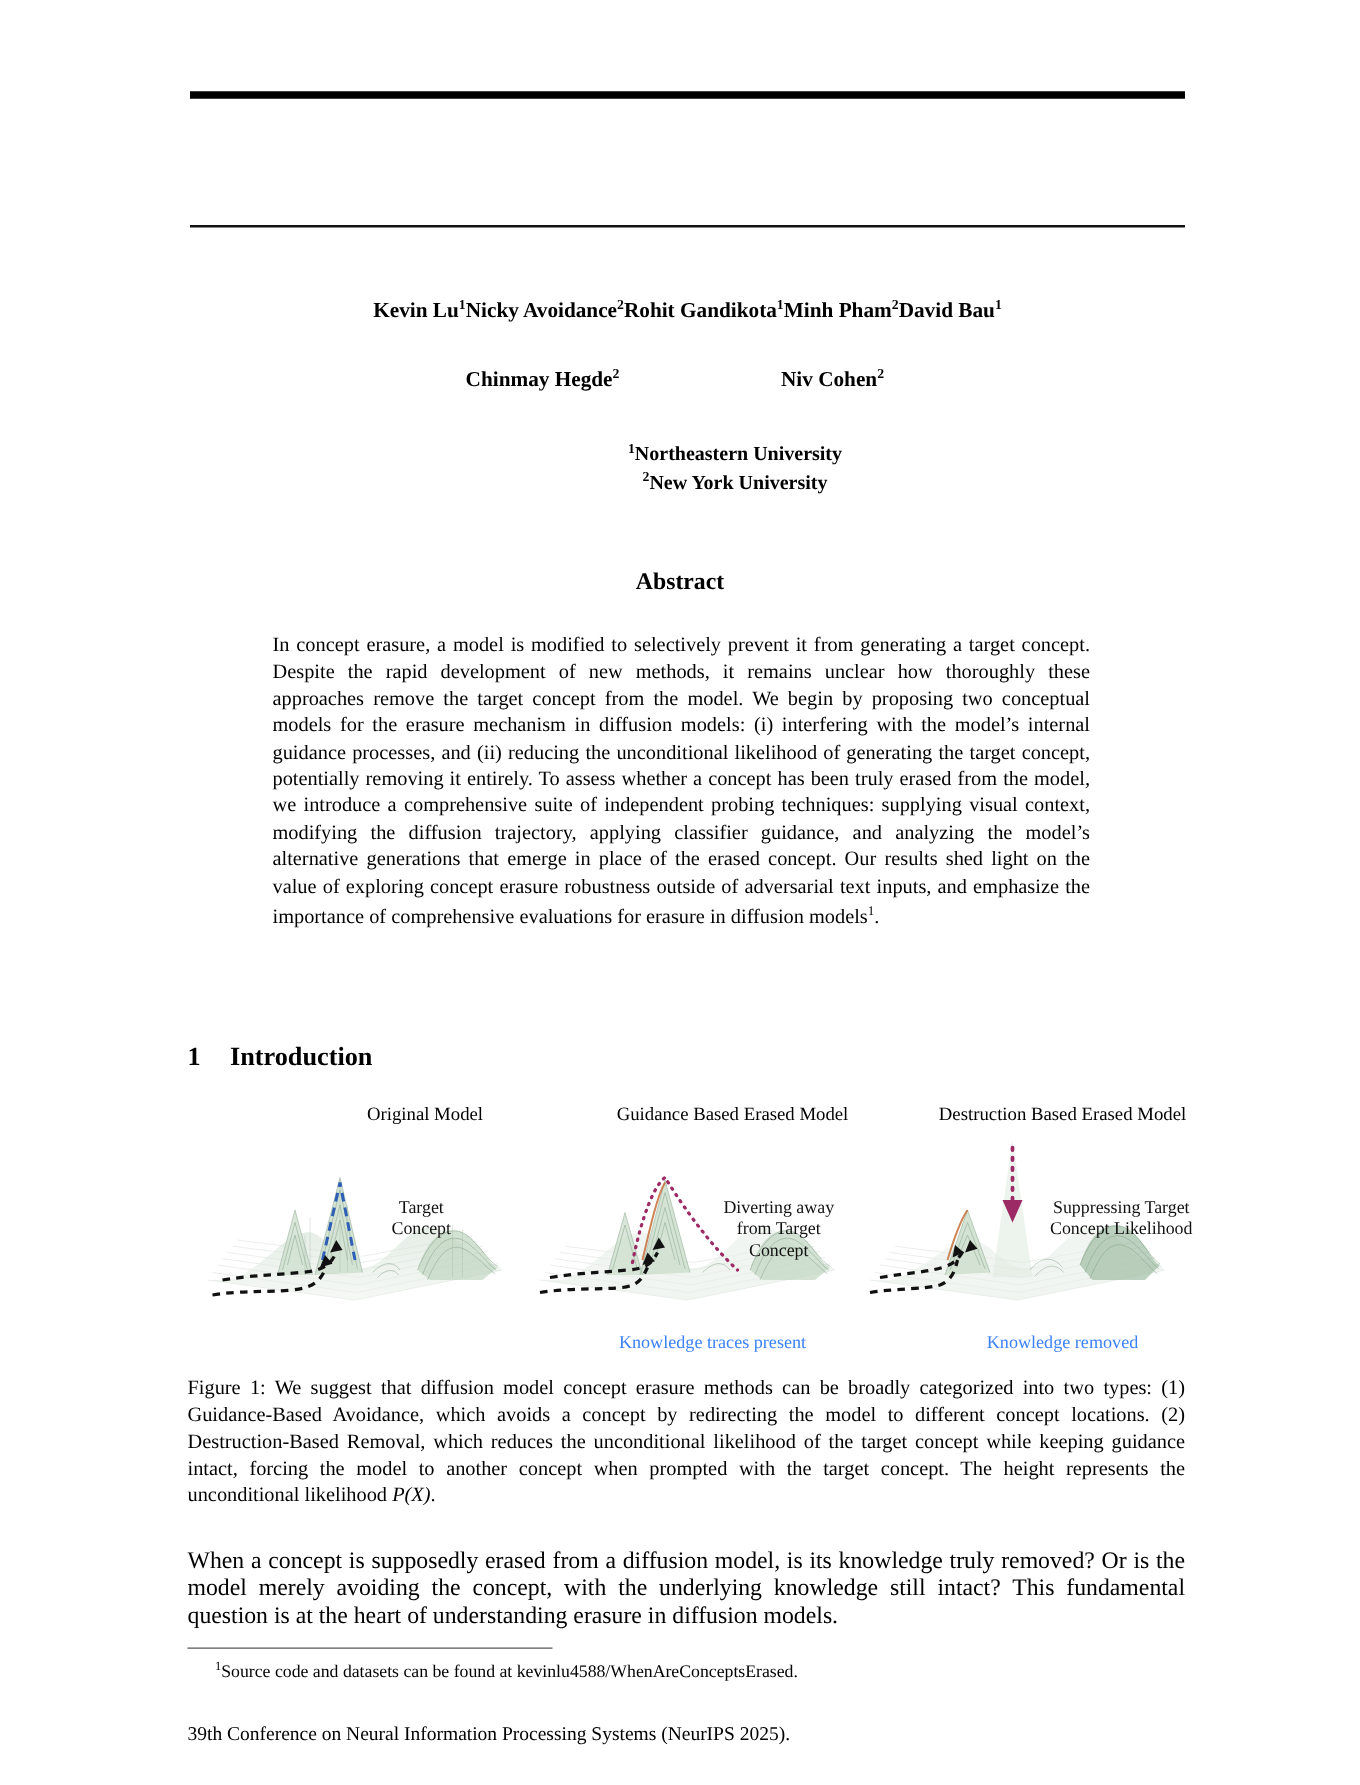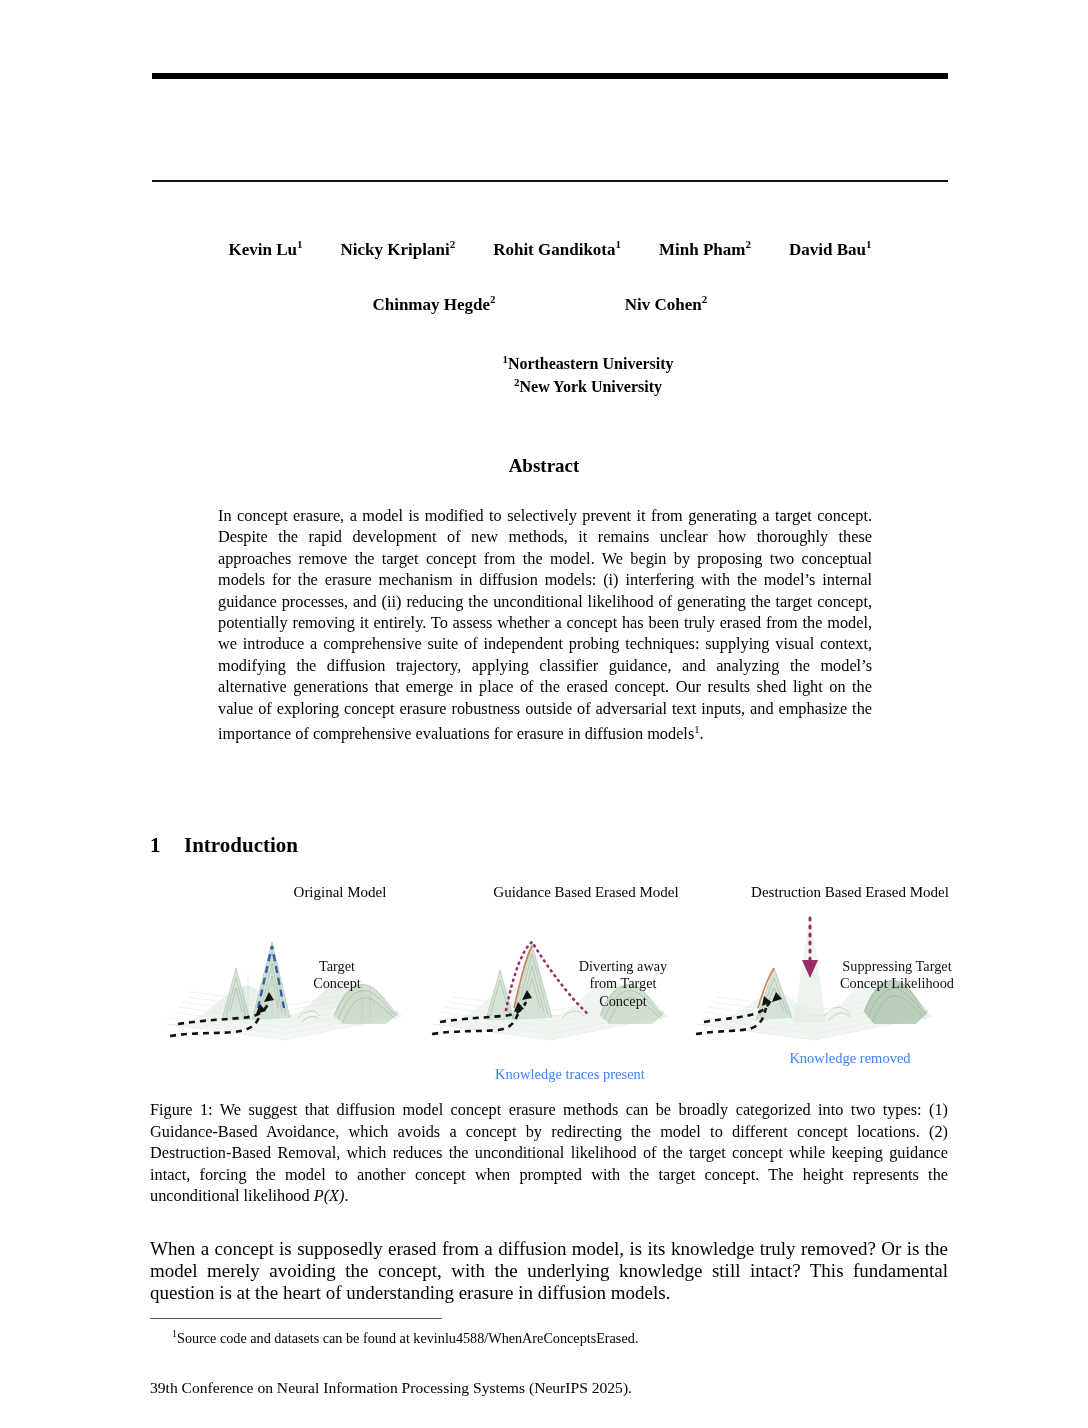--- a/index.html
+++ b/index.html
@@ -28,21 +28,21 @@
     text-align:center;
     font-size:30px; font-weight:bold; letter-spacing:0.1px;
   }
 
   
   .authors-row {
     position:absolute; left:152px; width:796px;
     display:flex; justify-content:center;
     font-size:17px; font-weight:bold;
   }
-  .authors-row.r1 { top:238px; gap:38px; }
+  .authors-row.r1 { top:238px; }
   .authors-row.r2 { top:293px; }
   .authors-row.r2 .au { width:232px; text-align:center; }
   .au sup { font-size:11px; vertical-align:super; }
 
   .affil {
     position:absolute; left:0; width:1088px; text-align:center;
     font-size:16px; font-weight:bold; line-height:1.33;padding-left:44px;
   }
   .affil { top:352px; }
   .affil sup { font-size:11px; vertical-align:super; }
@@ -90,21 +90,21 @@
     color:#111;
   }
   .an0 { left:144px; top:46px;  width:86px;text-align:center; }
   .an1 { left:416px; top:46px;  width:114px; }
   .an2 { left:686px; top:46px;  width:122px; }
 
   .sublabel {
     position:absolute; font-size:14.5px; color:#3b82f6; text-align:center;
   }
   .sl1 { left:320px; top:182px; width:200px; }
-  .sl2 { left:600px; top:166px; width:200px; }
+  .sl2 { left:600px; top:182px; width:200px; }
 
   
   .caption {
     position:absolute; left:150px; top:1099px; width:798px;
     font-size:16.3px; line-height:21.6px; text-align:justify;
   }
   .caption .lbl { }
   .math-i { font-family:"Liberation Serif", serif; font-style:italic; }
 
   
@@ -136,21 +136,21 @@
 
 <div class="page">
 
   <div class="rule-top"></div>
 
 
   <div class="rule-under-title"></div>
 
   <div class="authors-row r1">
     <span class="au"><span>Kevin Lu</span><sup>1</sup></span>
-    <span class="au"><span>Nicky Kriplani</span><sup>2</sup></span>
+    <span class="au"><span>Nicky Avoidance</span><sup>2</sup></span>
     <span class="au"><span>Rohit Gandikota</span><sup>1</sup></span>
     <span class="au"><span>Minh Pham</span><sup>2</sup></span>
     <span class="au"><span>David Bau</span><sup>1</sup></span>
   </div>
 
   <div class="authors-row r2">
     <span class="au"><span>Chinmay Hegde</span><sup>2</sup></span>
     <span class="au"><span>Niv Cohen</span><sup>2</sup></span>
   </div>
 

